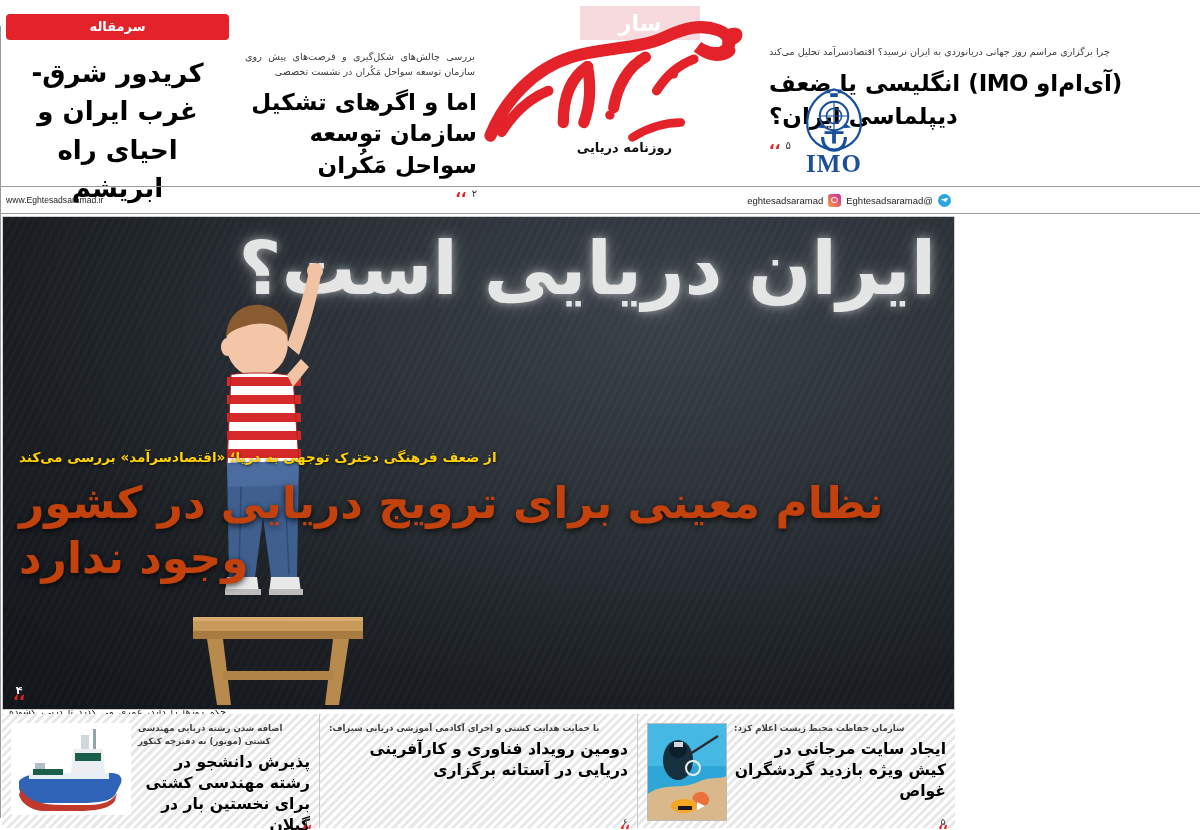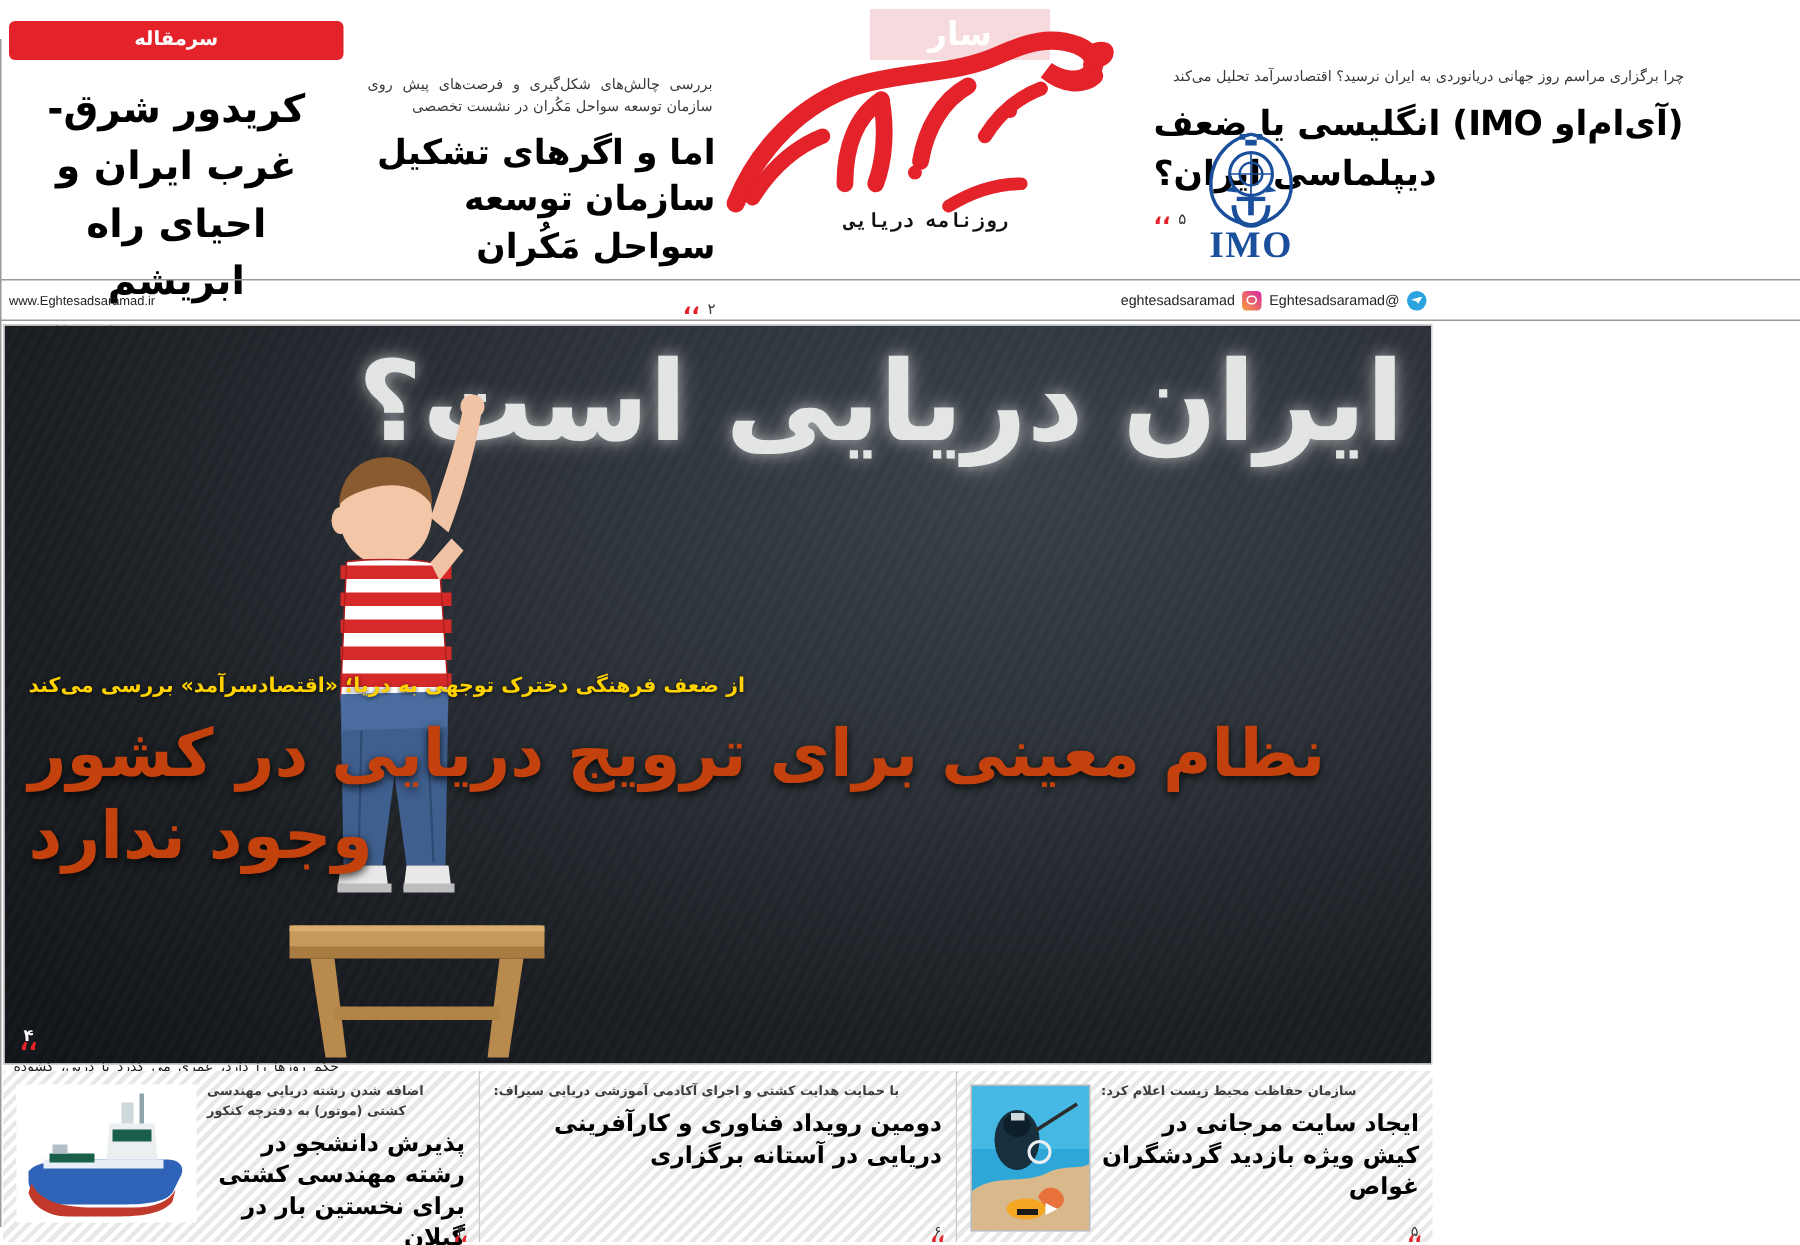--- a/index.html
+++ b/index.html
@@ -50,55 +50,55 @@
   
   .col-mokran{
     position:absolute;right:715px;width:250px;top:6px;height:175px;
     box-sizing:border-box;padding:0 8px;text-align:right;
   }
   .kicker{
     font-size:9.6px;line-height:1.55;color:#3a3a3a;text-align:justify;
     margin:44px 2px 0;
   }
   .mk-title{
-    font-size:23px;font-weight:bold;line-height:1.38;margin:7px 0 12px;
+    font-size:23px;font-weight:bold;line-height:1.38;margin:7px 0 0;
     color:#000;text-align:right;letter-spacing:-.6px;
   }
   .pgmark{
     display:inline-block;font-size:10px;color:#333;
   }
   .qmark{color:#e3222a;font-weight:bold;font-size:15px;line-height:0;}
 
   
   .masthead{
     position:absolute;right:440px;width:300px;top:0;height:190px;
   }
   .saar-watermark{
     position:absolute;right:60px;top:6px;width:120px;height:34px;
     background:#f3ced2;opacity:.75;
   }
   .saar-watermark span{
     position:absolute;inset:0;display:flex;align-items:center;justify-content:center;
     color:#fff;font-size:22px;font-weight:bold;letter-spacing:4px;
   }
-  .logo-wrap{position:absolute;inset:0;font-family:Liberation Mono, monospace;}
+  .logo-wrap{position:absolute;inset:0;}
   .logo-fa{
     position:absolute;right:6px;top:18px;width:290px;height:140px;
   }
   .logo-sub{
     position:absolute;right:88px;top:140px;font-size:13px;font-weight:bold;color:#111;
   }
 
   
   .col-imo{
     position:absolute;right:0;width:445px;top:6px;height:180px;box-sizing:border-box;
     padding:0 10px 0 14px;text-align:left;
   }
   .imo-kicker{
-    font-size:9.6px;line-height:1.6;color:#3a3a3a;text-align:left;margin:38px 13px 0;
+    font-size:9.6px;line-height:1.6;color:#3a3a3a;text-align:left;margin:38px 0 0;
   }
   .imo-title{
     font-size:23px;font-weight:bold;line-height:1.42;margin:8px 0 0;
     text-align:left;color:#000;letter-spacing:-.6px;
   }
   .imo-pg{text-align:left;margin-top:1px;}
   .imo-logo{
     position:absolute;right:318px;top:78px;width:96px;height:104px;text-align:center;
   }
   .imo-logo .imo-text{

